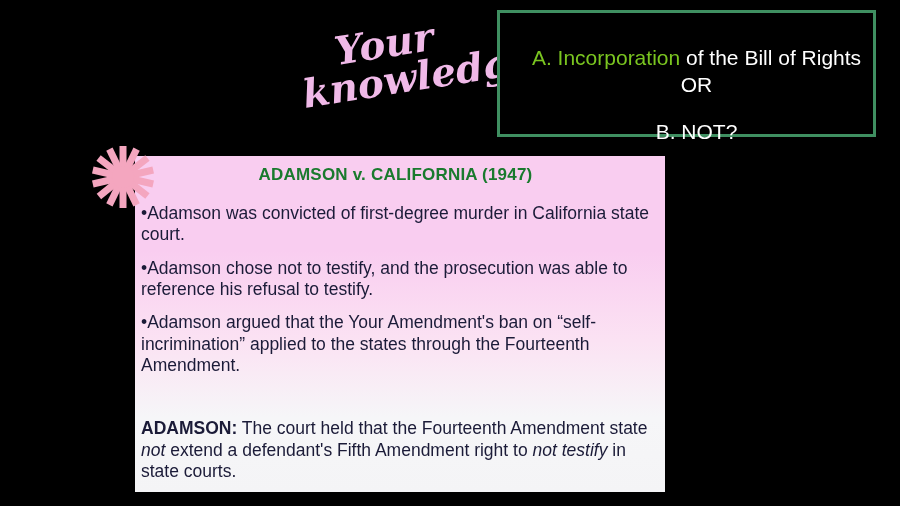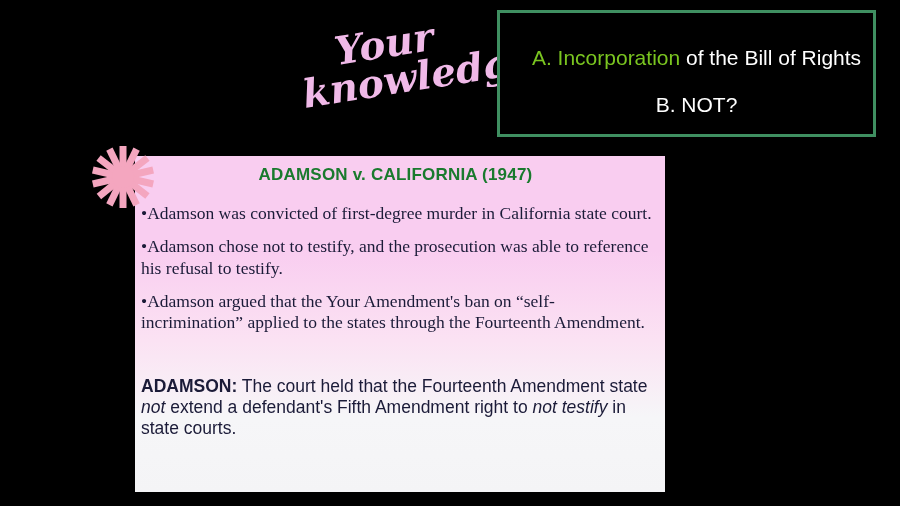--- a/index.html
+++ b/index.html
@@ -120,21 +120,21 @@
   #case-title {
     text-align: center;
     font-family: "Liberation Sans", sans-serif;
     font-weight: bold;
     font-size: 17px;
     color: #1a7a2e;
     margin: 0 0 18px 0;
     letter-spacing: 0.2px;
   }
   .case-bullet {
-    font-family: Liberation Serif, serif;
+    font-family: Liberation Sans, sans-serif;
     font-size: 17.5px;
     color: #1b1b38;
     line-height: 1.22;
     margin: 0 0 12px 0;
     padding: 0 0 0 2px;
     text-indent: 0;
   }
   .case-bullet .bullet-dot {
     font-size: 17.5px;
     color: #1b1b38;
@@ -160,20 +160,21 @@
   <div id="headline-script">
     <div class="script-line" id="script-your">Your</div>
     <div class="script-line" id="script-knowledge">knowledge!</div>
   </div>
 
   <div id="question-box">
     <div id="question-inner">
       <div class="q-line">
         <span class="q-green">A. Incorporation</span><span> of the Bill of Rights</span>
       </div>
+      <div class="q-line">OR</div>
       <div class="q-line" id="q-line-b">B. NOT?</div>
     </div>
   </div>
 
   <div id="starburst">
     <svg width="62" height="62" viewBox="0 0 62 62" aria-hidden="true">
       <g fill="#f4a6bf">
         <rect x="27.5" y="0" width="7" height="31" transform="rotate(0 31 31)"></rect>
         <rect x="27.5" y="0" width="7" height="31" transform="rotate(26 31 31)"></rect>
         <rect x="27.5" y="0" width="7" height="31" transform="rotate(52 31 31)"></rect>

